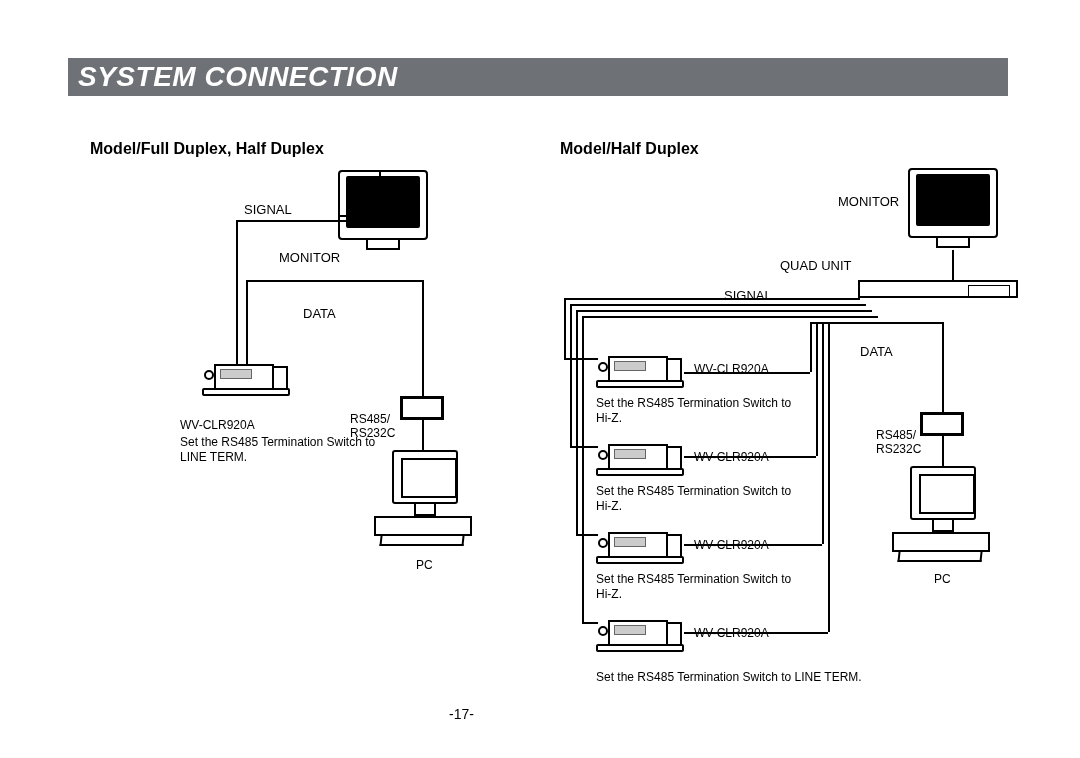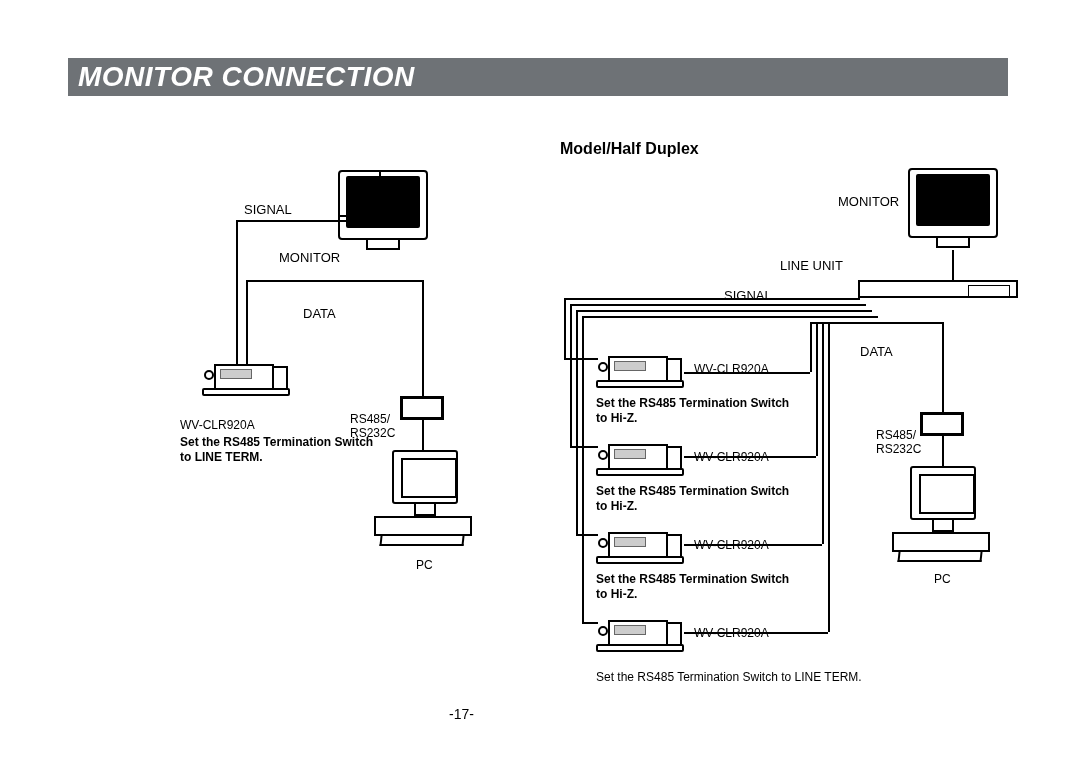--- a/index.html
+++ b/index.html
@@ -45,21 +45,21 @@
     width: 940px; height: 560px;
   }
 
   
   .label {
     position: absolute;
     font-size: 13px;
     white-space: nowrap;
   }
   .label.small { font-size: 12px; }
-  .label.multi { white-space: normal; width: 200px; line-height: 1.25; font-weight: bold; }
+  .label.multi { white-space: normal; width: 200px; line-height: 1.25; }
 
   
   .monitor {
     position: absolute;
     width: 90px; height: 82px;
   }
   .monitor .case {
     position:absolute; left:0; top:0;
     width:90px; height:70px;
     border:2px solid #000; border-radius:4px;
@@ -170,25 +170,26 @@
     left: 0; width:923px;
     top: 706px;
     text-align:center;
     font-size:14px;
   }
 </style>
 </head>
 <body>
 
 <div class="title-bar">
-  <span class="title">MONITOR CONNECTION</span>
+  <span class="title">SYSTEM CONNECTION</span>
 </div>
 
 <div id="headA" class="section-heading">
   <br>
+  <span>Model/Full Duplex, Half Duplex</span>
 </div>
 <div id="headB" class="section-heading">
   <br>
   <span>Model/Half Duplex</span>
 </div>
 
 <div class="diagram-area">
 
   <div class="monitor" style="left:270px; top:10px;">
     <div class="case"></div>
@@ -233,21 +234,21 @@
   <div class="v" style="left:354px; top:260px; height:30px;"></div>
 
   <div class="monitor" style="left:840px; top:8px;">
     <div class="case"></div>
       <div class="screen"></div>
       <div class="foot"></div>
   </div>
   <div class="label" style="left:770px; top:34px;">MONITOR</div>
 
   <div class="quad" style="left:790px; top:120px;"></div>
-  <div class="label" style="left:712px; top:98px;">LINE UNIT</div>
+  <div class="label" style="left:712px; top:98px;">QUAD UNIT</div>
   <div class="label" style="left:656px; top:128px;">SIGNAL</div>
   <div class="label" style="left:792px; top:184px;">DATA</div>
 
   <div class="camera" style="left:528px; top:190px;">
       <div class="body"></div>
       <div class="lens"></div>
       <div class="mount"></div>
       <div class="knob"></div>
     </div>
   <div class="camera" style="left:528px; top:278px;">

